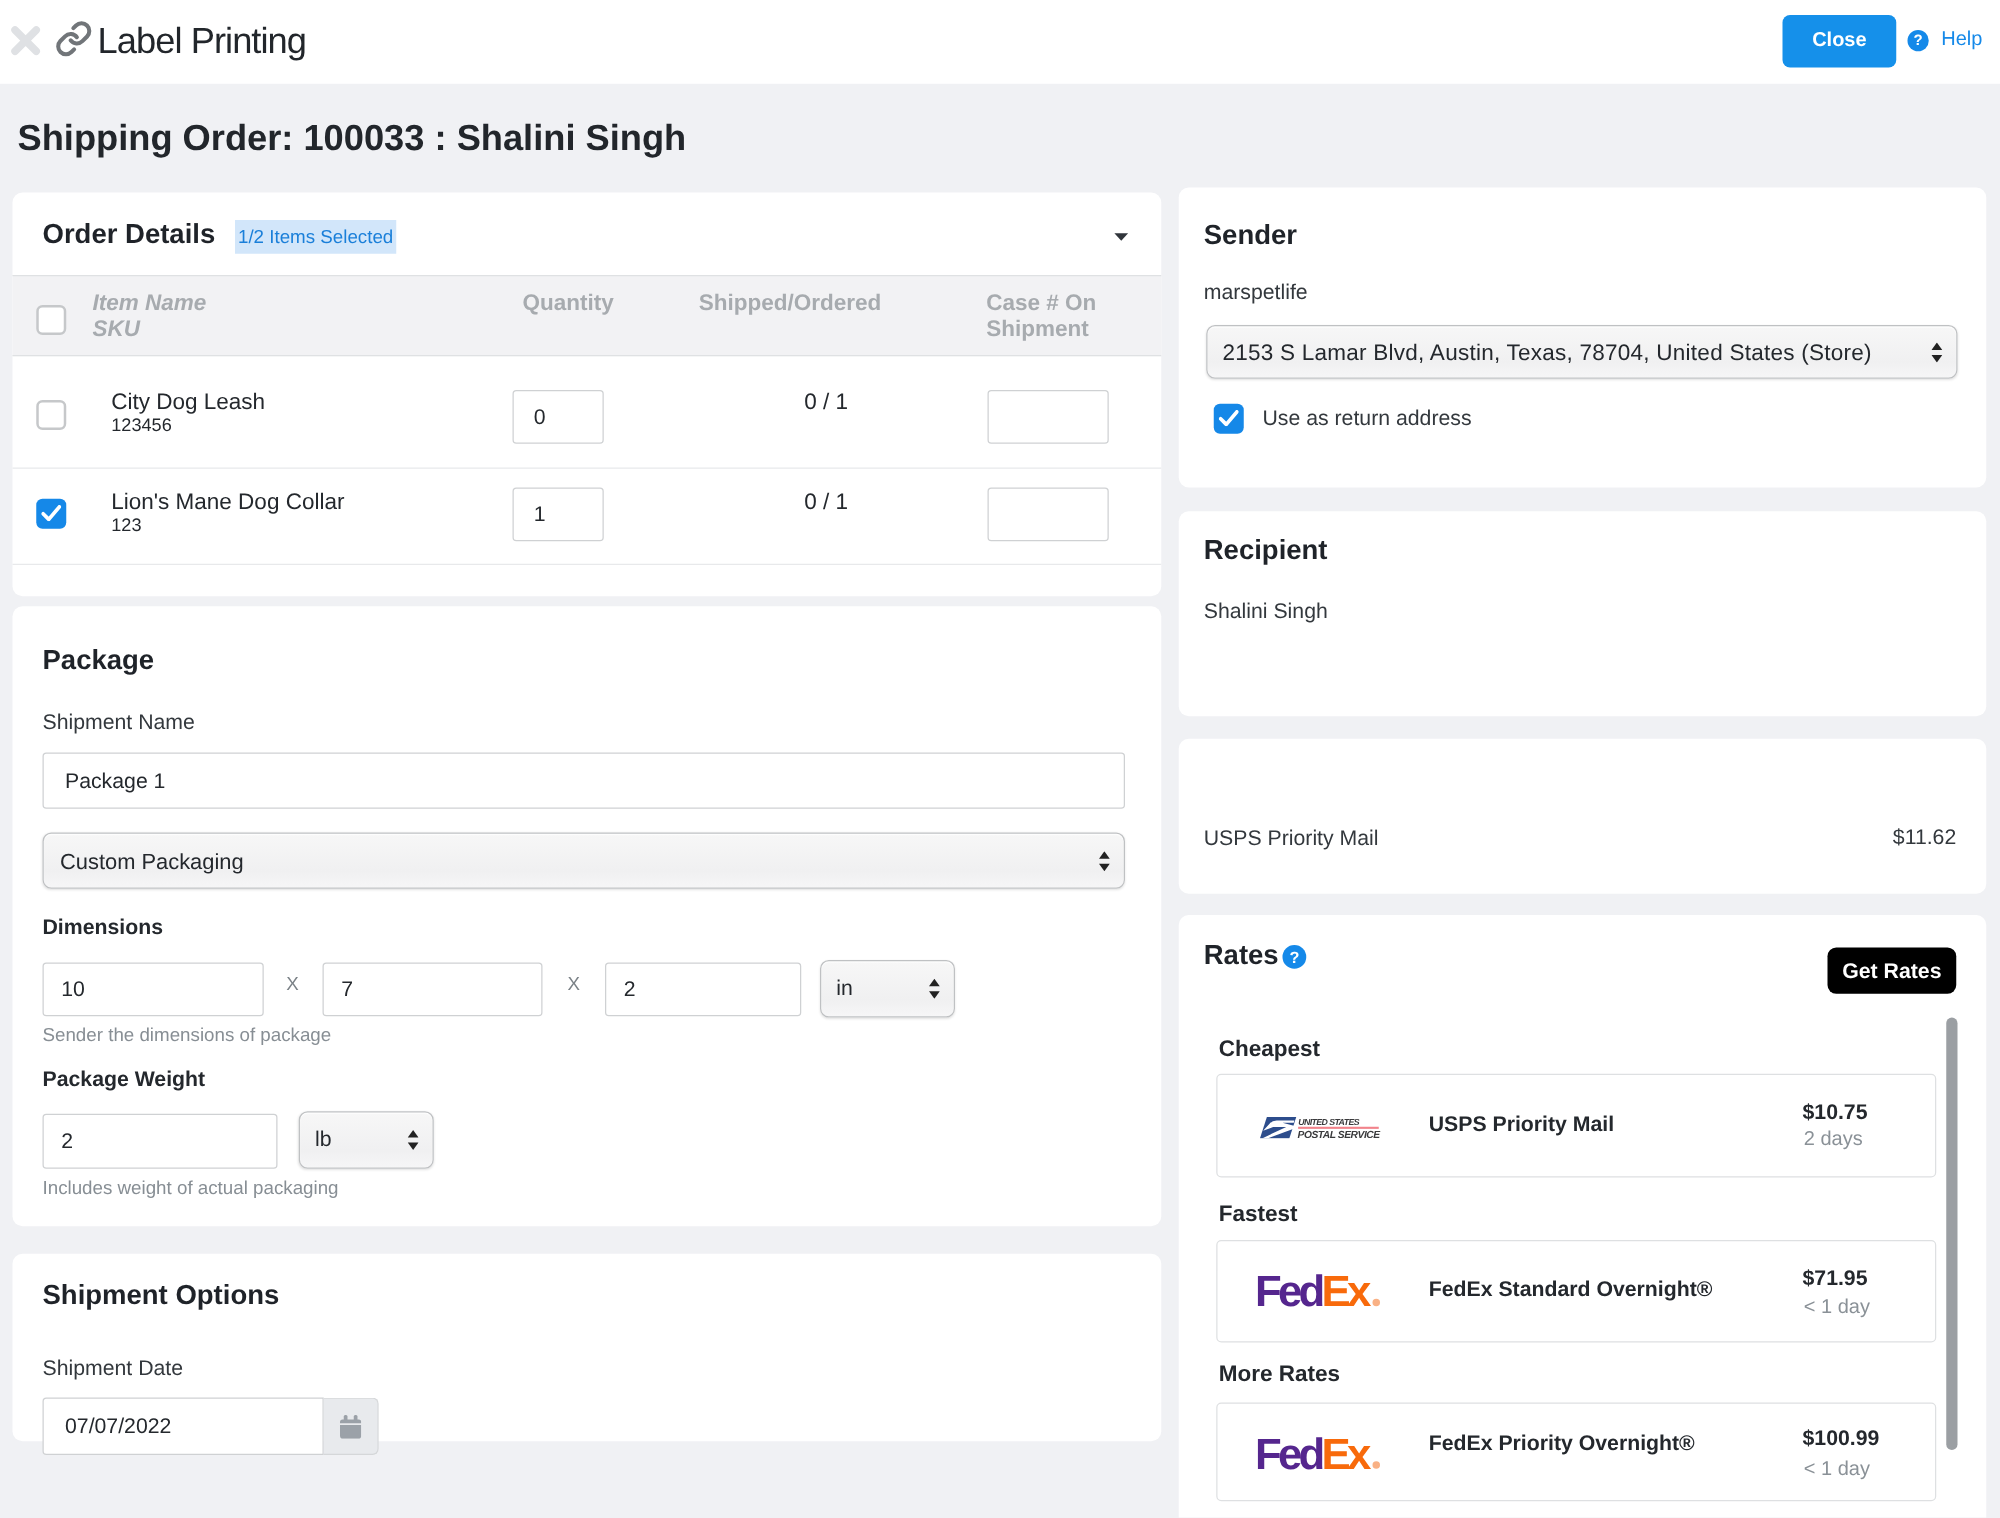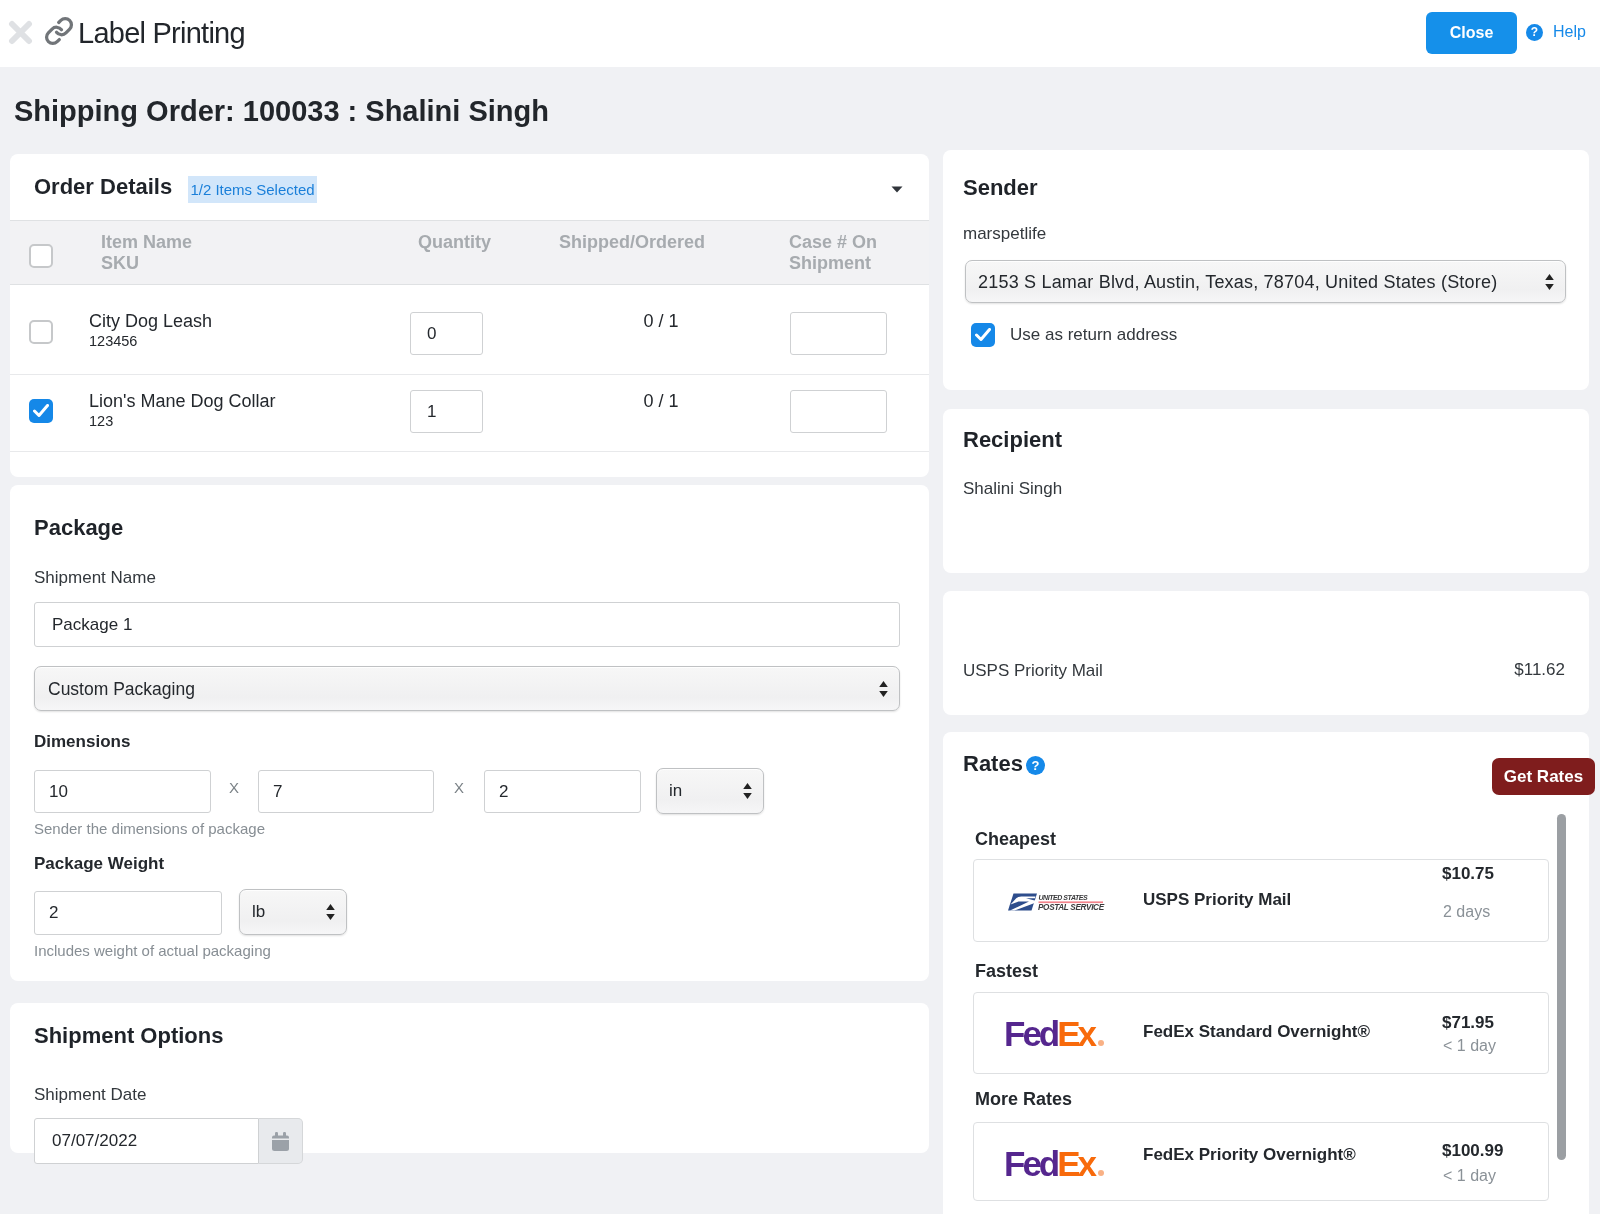--- a/index.html
+++ b/index.html
@@ -61,21 +61,21 @@
 <div id="h1">Shipping Order: 100033 : Shalini Singh</div>
 
 <div class="card" style="left:10px;top:154px;width:919px;height:323px;">
   <div class="ctitle" style="left:24px;top:20px;">Order Details</div>
   <div class="abs" style="left:178px;top:22px;width:129px;height:27px;background:#d2e6fa;color:#1a7fd9;font-size:15px;text-align:center;line-height:27px;">1/2 Items Selected</div>
   <svg class="abs" style="left:881px;top:32px" width="12" height="7" viewBox="0 0 12 7">
       <path d="M0.5 0.5 L6 6.5 L11.5 0.5 Z" fill="#30353b"></path>
     </svg>
   <div class="thead">
     <div class="cb" style="left:19px;top:23px;"></div>
-    <div class="thtxt" style="left:91px;top:11px;">Item Name<br>SKU</div>
+    <div class="thtxt" style="left:64px;top:11px;font-style:italic;">Item Name<br>SKU</div>
     <div class="thtxt" style="left:396px;top:11px;margin-left:12px;">Quantity</div>
     <div class="thtxt" style="left:549px;top:11px;">Shipped/Ordered</div>
     <div class="thtxt" style="left:779px;top:11px;">Case # On<br>Shipment</div>
   </div>
 
   <div class="cb" style="left:19px;top:166px;"></div>
   <div class="iname" style="left:79px;top:157px;">City Dog Leash</div>
   <div class="isku" style="left:79px;top:179px;">123456</div>
   <div class="inp" style="left:400px;top:158px;width:73px;height:43px;line-height:41px;padding-left:16px;">0</div>
   <div class="iname" style="left:633px;top:157px;width:36px;text-align:center;">0 / 1</div>
@@ -166,33 +166,33 @@
 </div>
 
 <div class="card" style="left:943px;top:591px;width:646px;height:124px;">
   <div class="lbl" style="left:20px;top:70px;">USPS Priority Mail</div>
   <div class="lbl" style="right:24px;top:69px;">$11.62</div>
 </div>
 
 <div class="card" style="left:943px;top:732px;width:646px;height:500px;">
   <div class="ctitle" style="left:20px;top:19px;">Rates</div>
   <div class="qcircle" style="left:83px;top:24px;width:19px;height:19px;line-height:19px;">?</div>
-  <div class="abs" style="left:519px;top:26px;width:103px;height:37px;background:#7f1d1d;border-radius:7px;color:#fff;font-size:17px;font-weight:bold;text-align:center;line-height:37px;margin-left:30px;">Get Rates</div>
+  <div class="abs" style="left:519px;top:26px;width:103px;height:37px;background:#000000;border-radius:7px;color:#fff;font-size:17px;font-weight:bold;text-align:center;line-height:37px;">Get Rates</div>
 
   <div class="seclbl" style="left:32px;top:97px;">Cheapest</div>
   <div class="ratebox" style="left:30px;top:127px;height:83px;">
     <svg class="abs" style="left:34px;top:33px" width="101" height="18" viewBox="0 0 101 18">
       <polygon points="5.5,0.5 29,0.5 23.5,17.5 0,17.5" fill="#2d4d8c"></polygon>
       <path d="M2.5 11.5 L8 5.5 Q10 3.2 14 3.4 L27.5 3.4 L27 5.2 L18 5.2 L28.5 8 L28 9.5 L6.5 17.5 L2 17.5 L21 8.6 L10.5 8.6 Z" fill="#fff"></path>
       <text x="30.5" y="7.4" font-family="Liberation Sans, sans-serif" font-size="7" font-weight="bold" font-style="italic" fill="#3a3a3c" letter-spacing="-0.45">UNITED STATES</text>
       <rect x="30.5" y="8.4" width="64.5" height="1.7" fill="#f2838b"></rect>
       <text x="30" y="17" font-family="Liberation Sans, sans-serif" font-size="8.2" font-weight="bold" font-style="italic" fill="#3a3a3c" letter-spacing="-0.35">POSTAL SERVICE</text>
     </svg>
     <div class="rname" style="left:169px;top:30px;">USPS Priority Mail</div>
-    <div class="rprice" style="left:468px;top:4px;">$10.75</div>
+    <div class="rprice" style="left:468px;top:20px;">$10.75</div>
     <div class="rdays" style="left:469px;top:43px;">2 days</div>
   </div>
 
   <div class="seclbl" style="left:32px;top:229px;">Fastest</div>
   <div class="ratebox" style="left:30px;top:260px;height:82px;">
     <div class="abs fedex" style="left:30px;top:21px;"><span style="color:#55268e">Fed</span><span style="color:#f86a0b">Ex</span><span class="fdot"></span></div>
     <div class="rname" style="left:169px;top:29px;">FedEx Standard Overnight®</div>
     <div class="rprice" style="left:468px;top:20px;">$71.95</div>
     <div class="rdays" style="left:469px;top:44px;">&lt; 1 day</div>
   </div>

